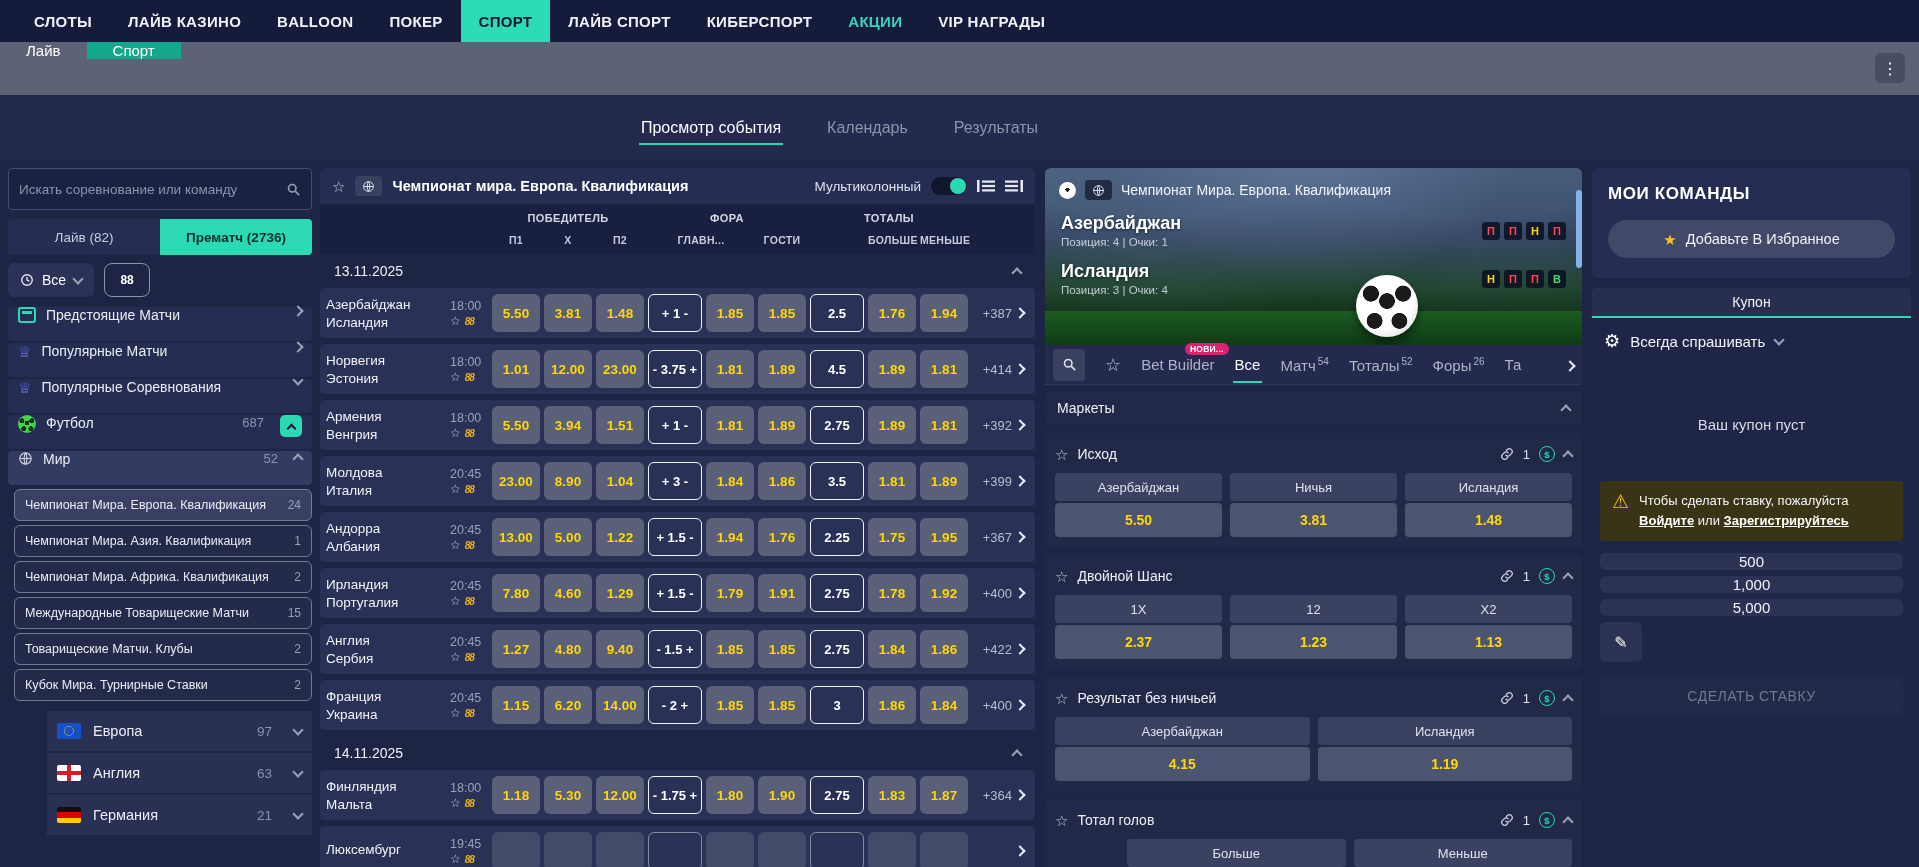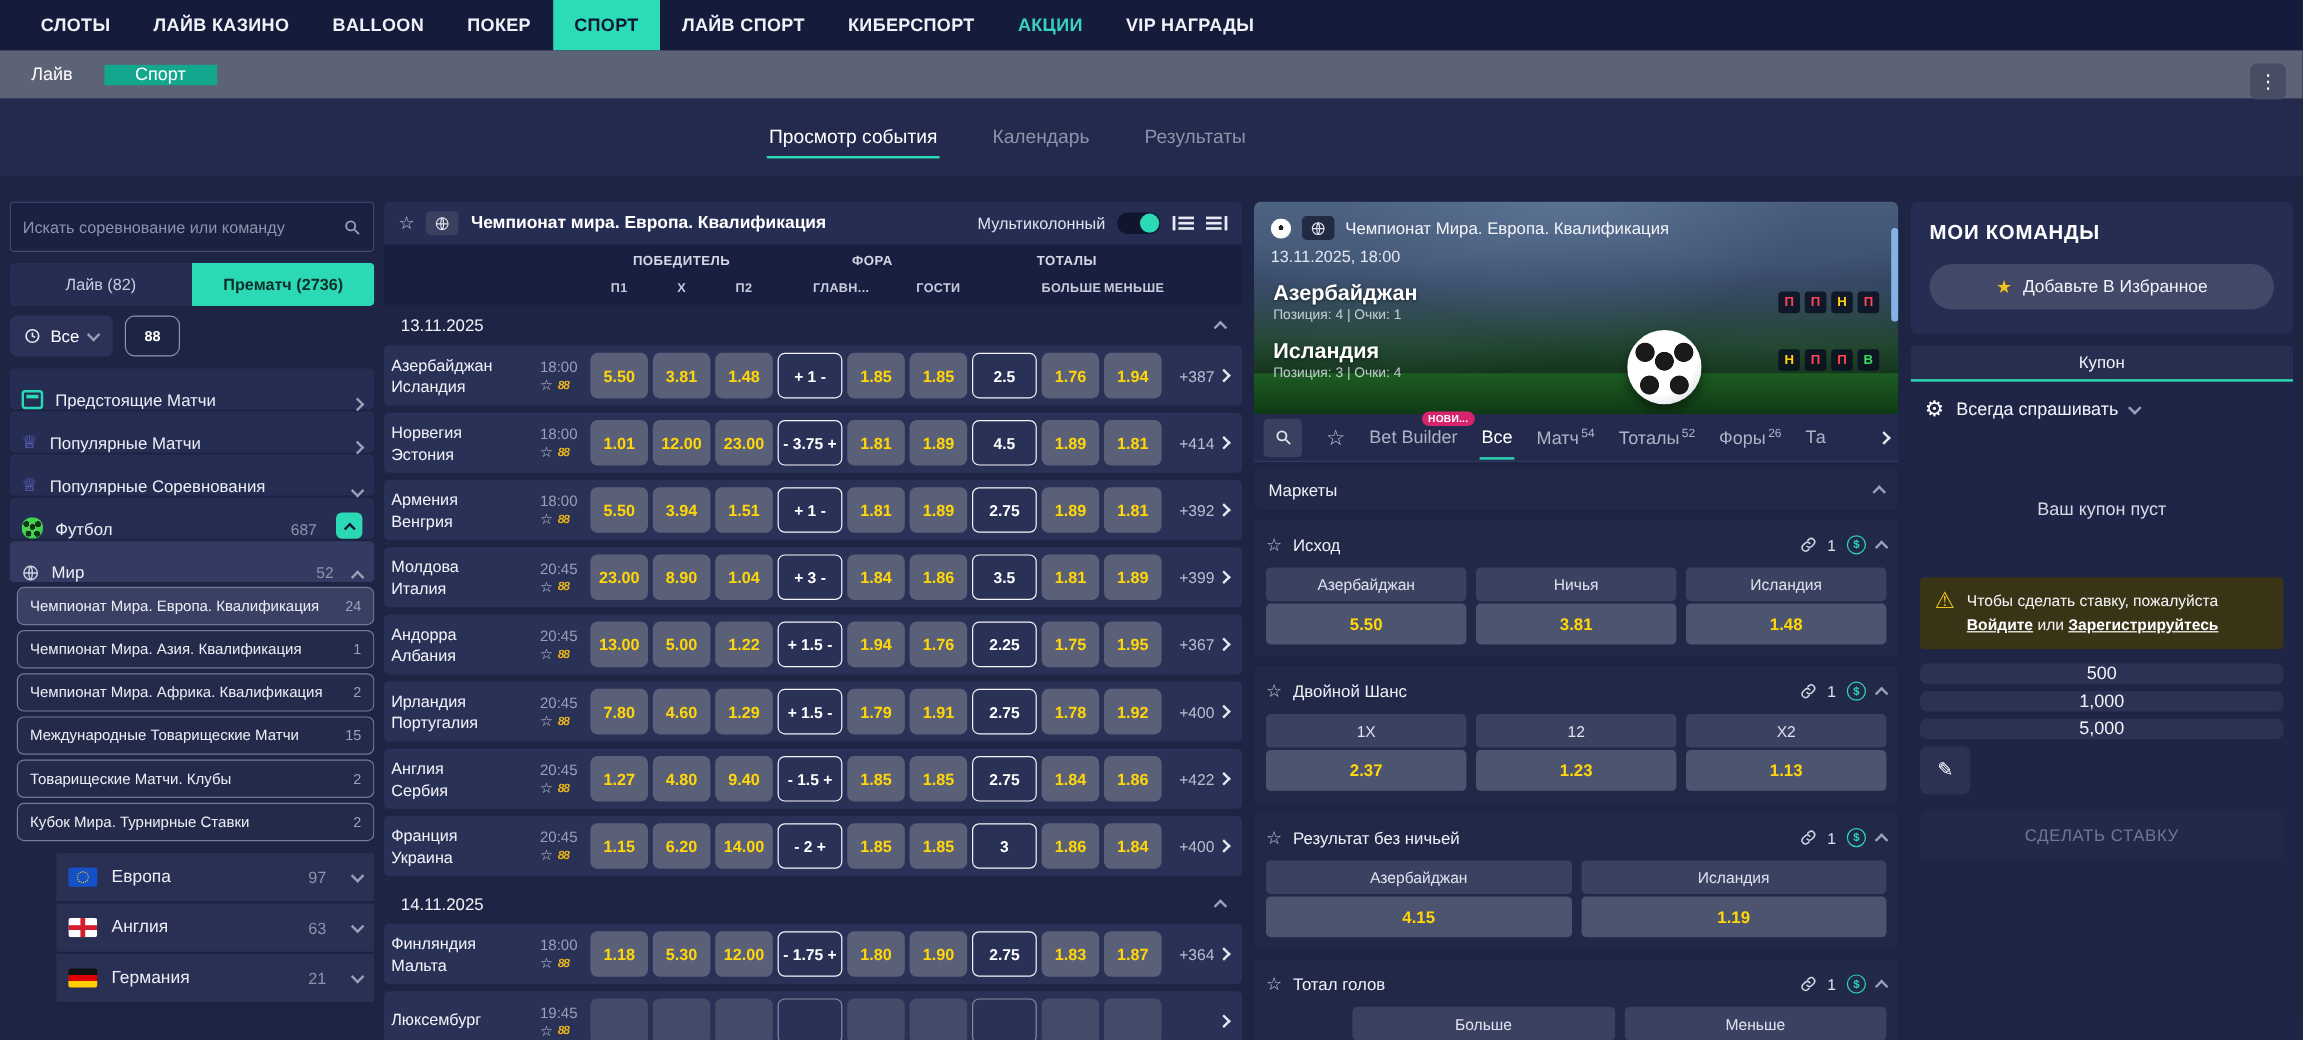--- a/index.html
+++ b/index.html
@@ -6,21 +6,21 @@
   body { background:#10152e; font-family:"Liberation Sans", sans-serif; }
   .app { position:relative; width:1919px; height:867px; background:#1d2444; overflow:hidden; color:#fff; }
 
   
   .topnav { height:42px; background:#151b3b; display:flex; align-items:stretch; padding-left:16px; }
   .nav-item { display:flex; align-items:center; padding:0 18px; font-size:15px; font-weight:700; color:#f1f2f7; letter-spacing:.3px; cursor:pointer; white-space:nowrap; }
   .nav-item.active { background:#2bdcb7; color:#0f1634; }
   .nav-item.accent { color:#37d3bd; }
 
   
-  .subnav { height:40px; background:#5d6377; display:flex; align-items:center; position:relative; }
+  .subnav { height:53px; background:#5d6377; display:flex; align-items:flex-start; position:relative; }
   .subtab { display:flex; align-items:center; justify-content:center; padding:0 26px; font-size:15px; color:#fff; cursor:pointer; }
   .subtab.active { background:#13a78e; }
   .kebab-btn { position:absolute; right:14px; top:11px; width:30px; height:30px; background:#474d63; border-radius:6px; display:flex; align-items:center; justify-content:center; color:#fff; font-size:16px; cursor:pointer; }
 
   
   .viewtabs { height:65px; background:#232a4e; display:flex; align-items:center; justify-content:center; gap:42px; }
   .viewtabs-inner { display:flex; gap:42px; position:relative; left:-120px; }
   .vtab { font-size:16px; color:#8d93a9; padding:12px 2px; cursor:pointer; position:relative; }
   .vtab.active { color:#fff; }
   .vtab.active::after { content:''; position:absolute; left:0; right:0; bottom:4px; height:2px; background:#2bd9b4; }
@@ -30,21 +30,21 @@
   .search-box { height:42px; background:#1a2142; border:1px solid #454c74; border-radius:4px; display:flex; align-items:center; padding:0 10px; }
   .search-box input { flex:1; background:transparent; border:none; outline:none; color:#dfe2ee; font-size:13.5px; font-family:"Liberation Sans", sans-serif; }
   .search-box input::placeholder { color:#8d93ab; }
   .mode-toggle { display:flex; height:36px; margin-top:9px; border-radius:4px; overflow:hidden; }
   .mode-btn { flex:1; display:flex; align-items:center; justify-content:center; font-size:13.5px; background:#262d52; color:#c9cdde; cursor:pointer; }
   .mode-btn.active { background:#2bd9b4; color:#0e2e29; font-weight:700; }
   .filter-row { display:flex; gap:10px; margin-top:8px; }
   .time-filter { height:34px; padding:0 12px; background:#2b3157; border-radius:6px; display:inline-flex; align-items:center; gap:8px; font-size:14px; cursor:pointer; }
   .odds-format-btn { width:46px; height:34px; border:1px solid #8d93ab; border-radius:8px; display:flex; align-items:center; justify-content:center; font-size:12px; font-weight:700; color:#fff; cursor:pointer; }
   .side-menu { margin-top:10px; }
-  .menu-item { height:34px; margin-bottom:2px; background:#262d52; border-radius:4px; display:flex; align-items:flex-end; gap:10px; padding:0 10px; cursor:pointer; }
+  .menu-item { height:34px; margin-bottom:2px; background:#262d52; border-radius:4px; display:flex; align-items:flex-start; gap:10px; padding:0 10px; cursor:pointer; }
   .menu-item.sel { background:#343b63; }
   .menu-item .lbl { flex:1; font-size:14px; color:#eceef5; white-space:nowrap; overflow:hidden; text-overflow:ellipsis; }
   .menu-item .cnt { font-size:13px; color:#8d93ab; margin-right:6px; }
   .league-btn { height:32px; margin:4px 0 0 6px; border:1px solid #737a96; border-radius:6px; background:#232a4a; display:flex; align-items:center; padding:0 10px; cursor:pointer; }
   .league-btn.active { background:#394064; }
   .league-btn .lbl { flex:1; font-size:12.5px; color:#eceef5; white-space:nowrap; overflow:hidden; text-overflow:ellipsis; }
   .league-btn .cnt { font-size:12px; color:#9aa0b5; margin-left:6px; }
   .country-row { height:40px; margin-top:2px; background:#2a3054; display:flex; align-items:center; gap:12px; padding:0 10px; cursor:pointer;margin-left:39px; }
   .country-row .lbl { flex:1; font-size:14.5px; color:#eceef5; }
   .country-row .cnt { font-size:13.5px; color:#8d93ab; margin-right:10px; }
@@ -618,21 +618,20 @@
       <div class="hero-head">
         <span class="ball-ic"></span>
         <span class="globe-chip">
           <svg width="13" height="13" viewBox="0 0 24 24" fill="none" stroke="#dfe2ee" stroke-width="1.8">
               <circle cx="12" cy="12" r="9"></circle>
               <path d="M3 12h18M12 3c3 3.2 3 14.8 0 18M12 3c-3 3.2-3 14.8 0 18"></path>
             </svg>
         </span>
         <span class="lg">Чемпионат Мира. Европа. Квалификация</span>
       </div>
-      <div class="hero-dt">13.11.2025, 18:00</div>
       <div id="heroTeams">
           <div class="hero-team">
             <div class="left">
               <div class="nm">Азербайджан</div>
               <div class="meta">Позиция: 4 | Очки: 1</div>
             </div>
             <div class="form-badges">
               <span class="fb loss">П</span>
               <span class="fb loss">П</span>
               <span class="fb draw">Н</span>

